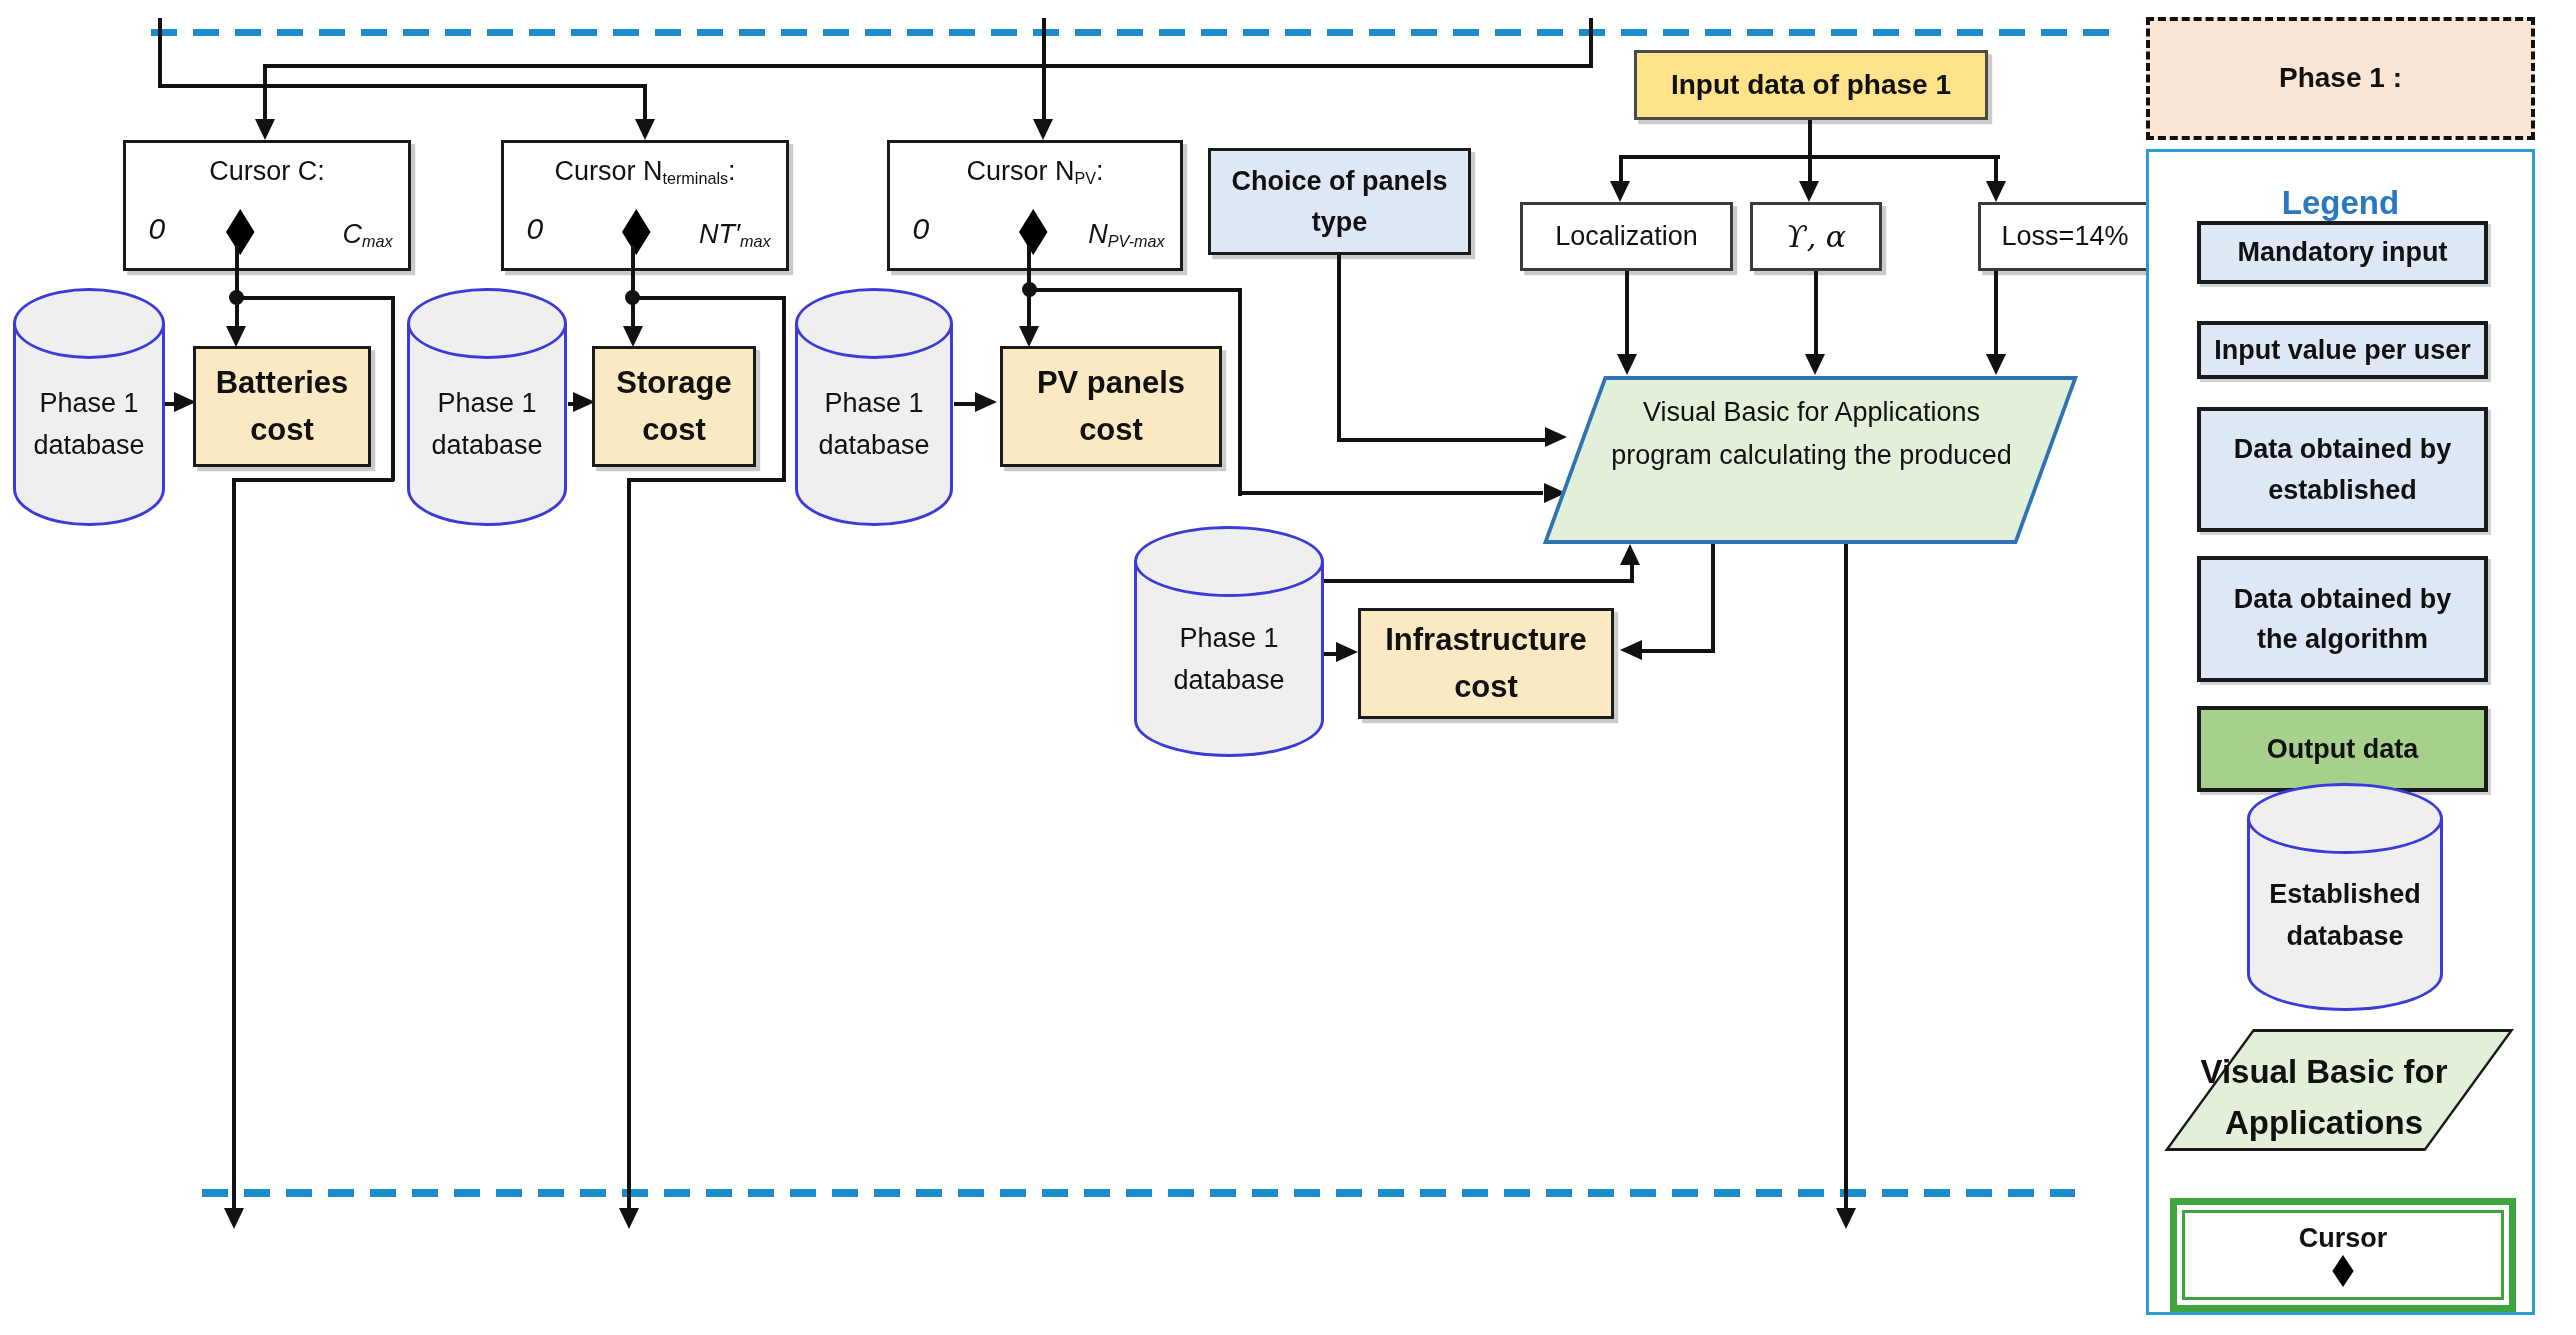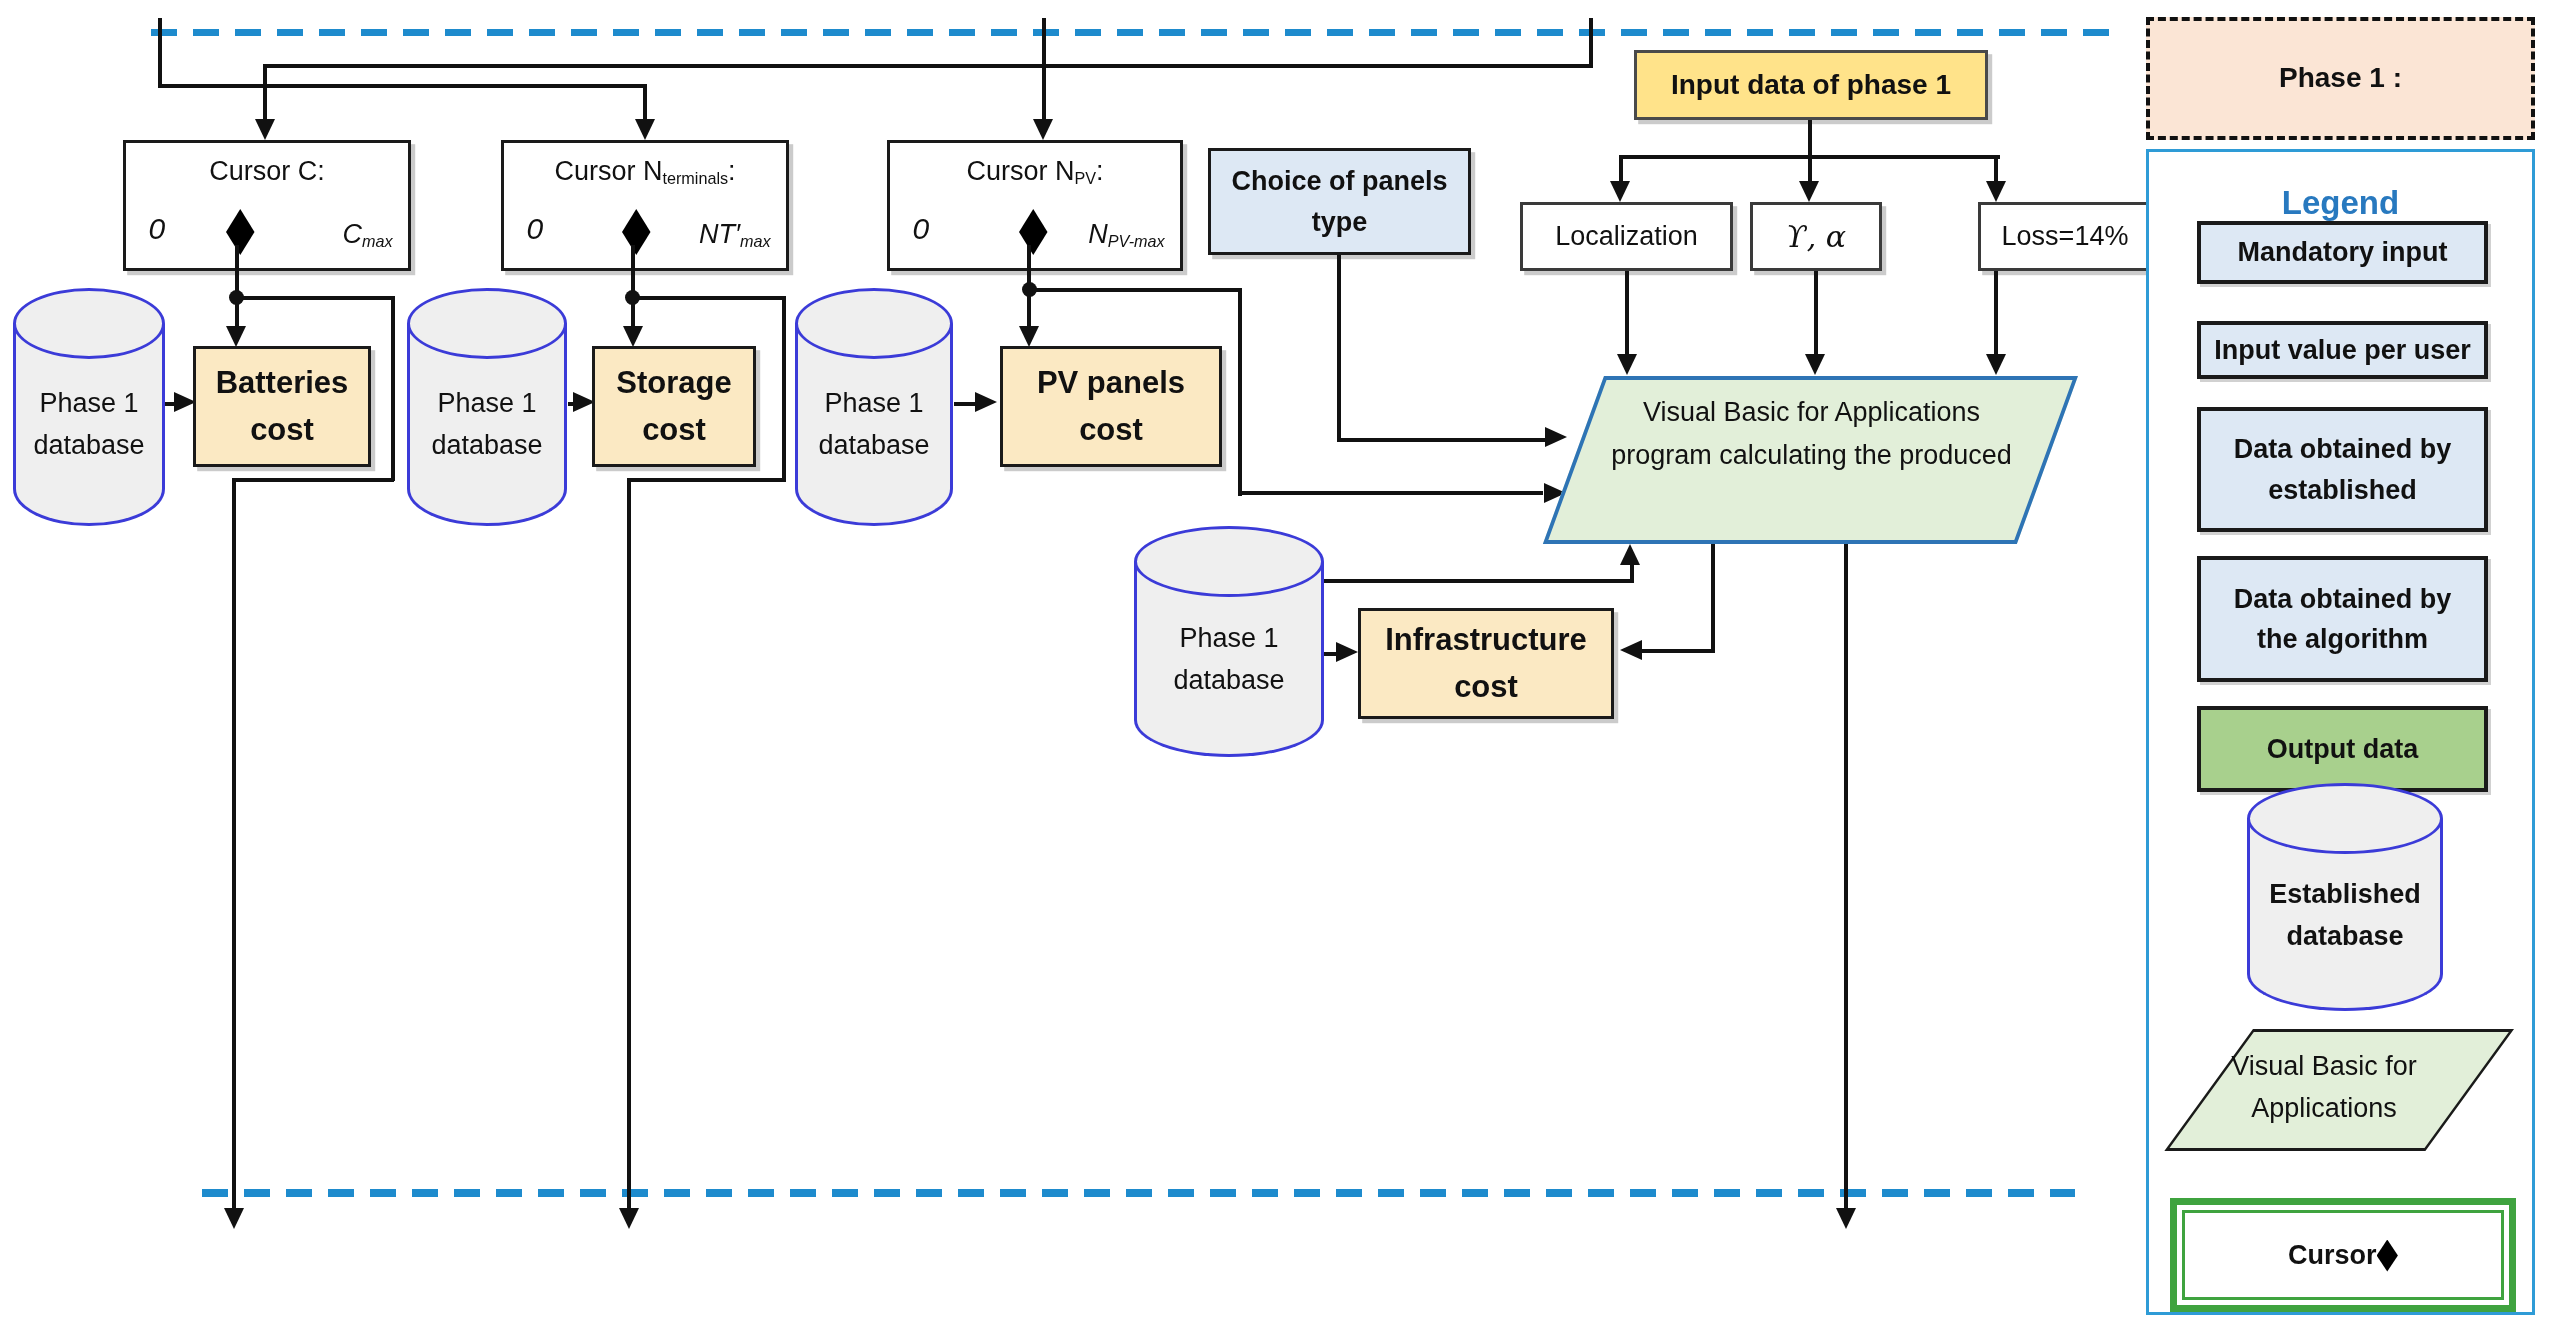--- a/index.html
+++ b/index.html
@@ -42,21 +42,21 @@
   .legendframe{position:absolute;box-sizing:border-box;border:3px solid #2E9BD6;background:#fff;}
   .phasebox{position:absolute;box-sizing:border-box;border:4.2px dashed #111;background:#FBE5D5;
             display:flex;flex-direction:column;justify-content:center;text-align:center;
             font-weight:bold;font-size:28px;line-height:1.55;}
   .legendtitle{position:absolute;text-align:center;font-weight:bold;font-size:33px;color:#2879BF;}
   .legenditem{position:absolute;box-sizing:border-box;border:4.2px solid #1a1a1a;background:#DDE8F4;
               display:flex;flex-direction:column;align-items:center;justify-content:center;
               text-align:center;font-weight:bold;font-size:27px;line-height:1.5;box-shadow:3px 3px 0 rgba(140,140,140,.4);}
   .cursorlegend{position:absolute;box-sizing:border-box;border:7.7px solid #3FA33F;background:#fff;}
   .cursorlegend .inner{position:absolute;left:4.7px;right:4.7px;top:4.7px;bottom:4.7px;border:3px solid #3FA33F;
-                       display:flex;flex-direction:row;align-items:center;justify-content:center;}
+                       display:flex;flex-direction:column;align-items:center;justify-content:center;}
   .cursorlegend .clbl{font-weight:bold;font-size:27px;}
   .math{font-family:"DejaVu Serif",serif;font-style:italic;}
   .it{font-style:italic;}
 </style>
 </head>
 <body>
 
 <div id="canvas">
 
   <div class="dashedline" style="left:151px;top:28.5px;width:1965px;"></div>
@@ -250,21 +250,21 @@
   <div class="cyl" style="left:2247px;top:783px;width:196px;height:228px;">
     <div class="cap"></div>
       <div class="tube"></div>
     <div class="lbl" style="font-weight:bold;">
       <div>Established</div>
       <div>database</div>
     </div>
   </div>
 
   <div class="para para-legend" style="left:2253px;top:1029px;width:261px;height:122px;"></div>
-  <div class="para-text" style="left:2170px;top:1046px;width:308px;font-weight:normal;font-size:27px;line-height:1.55;">
+  <div class="para-text" style="left:2170px;top:1046px;width:308px;font-weight:bold;font-size:33px;line-height:1.55;">
     <div>Visual Basic for</div>
     <div>Applications</div>
   </div>
 
   <div class="cursorlegend" style="left:2170px;top:1198px;width:346px;height:114px;">
     <div class="inner">
       <div class="clbl">Cursor</div>
       <div class="diamond" style="position:static;width:21.3px;height:32px;margin-top:1.2px;"></div>
     </div>
   </div>

